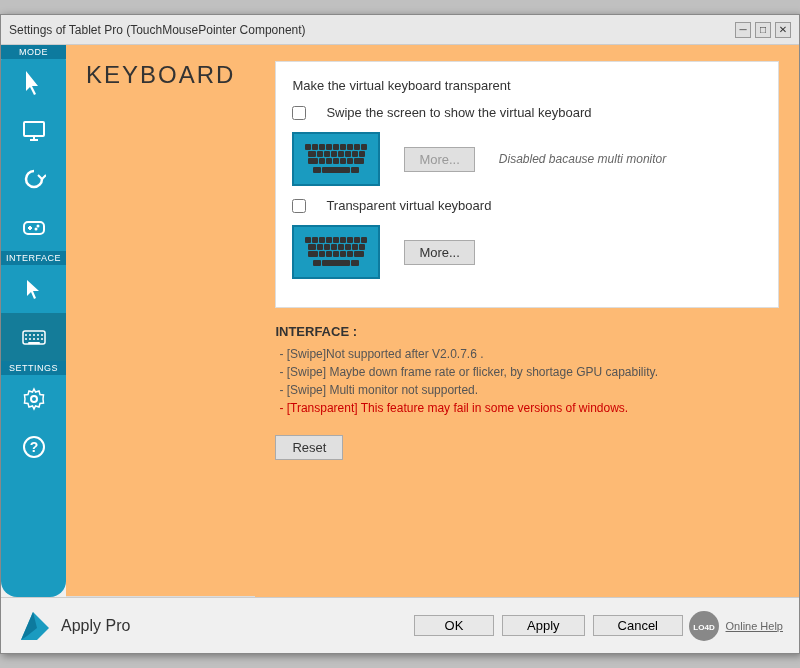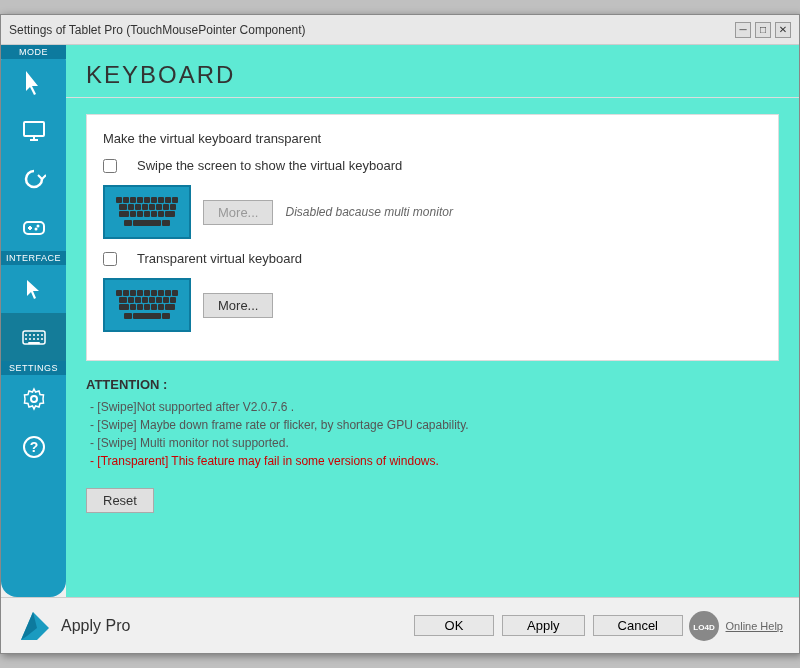--- a/index.html
+++ b/index.html
@@ -105,23 +105,23 @@
       justify-content: center;
     }
 
     .sidebar-icon svg {
       fill: white;
     }
 
     
     .content-area {
       flex: 1;
-      background: #5eead4;
-      display: flex;
-      flex-direction: column;
+      background: #fdba74;
+      display: flex;
+      flex-direction: row;
     }
 
     .page-header {
       padding: 16px 20px 8px 20px;
       border-bottom: 1px solid #ddd;
     }
 
     .page-title {
       font-size: 24px;
       font-weight: 300;
@@ -145,21 +145,21 @@
     .section-title {
       font-size: 13px;
       color: #333;
       margin-bottom: 12px;
     }
 
     .keyboard-row {
       display: flex;
       align-items: center;
       margin-bottom: 12px;
-      gap: 12px;
+      gap: 24px;
     }
 
     .checkbox-label {
       display: flex;
       align-items: center;
       gap: 20px;
       font-size: 13px;
       color: #333;
       cursor: pointer;
     }
@@ -513,21 +513,21 @@
                 <div class="kb-key" style="width:28px;"></div>
                 <div class="kb-key" style="width:8px;"></div>
               </div>
             </div>
             <button class="more-btn">More...</button>
           </div>
         </div>
 
         
         <div class="attention-section">
-          <div class="attention-title">ATTENTION :</div>
+          <div class="attention-title">INTERFACE :</div>
           <div class="attention-item">- [Swipe]Not supported after V2.0.7.6 .</div>
           <div class="attention-item">- [Swipe] Maybe down frame rate or flicker, by shortage GPU capability.</div>
           <div class="attention-item">- [Swipe] Multi monitor not supported.</div>
           <div class="attention-item warning">- [Transparent] This feature may fail in some versions of windows.</div>
         </div>
 
         <button class="reset-btn">Reset</button>
       </div>
     </div>
   </div>

